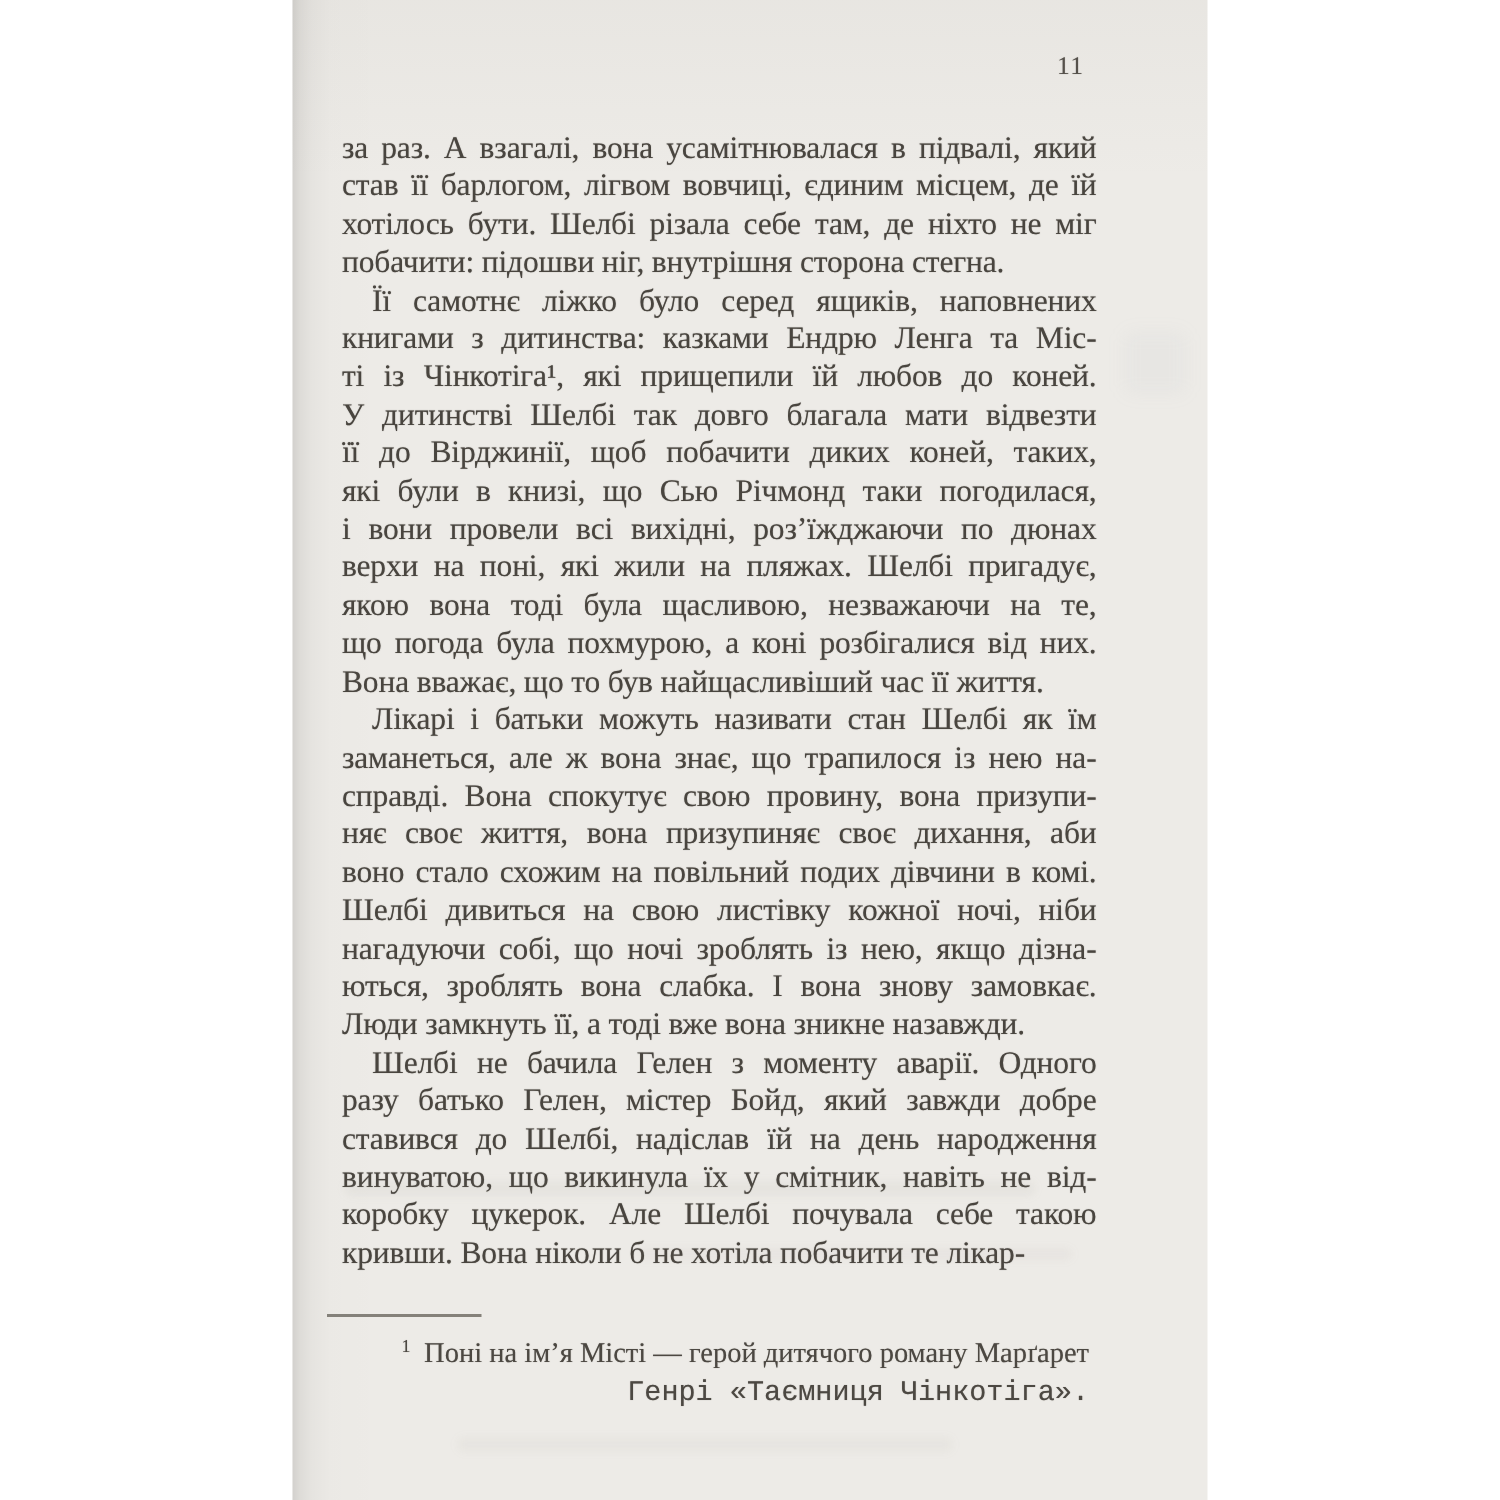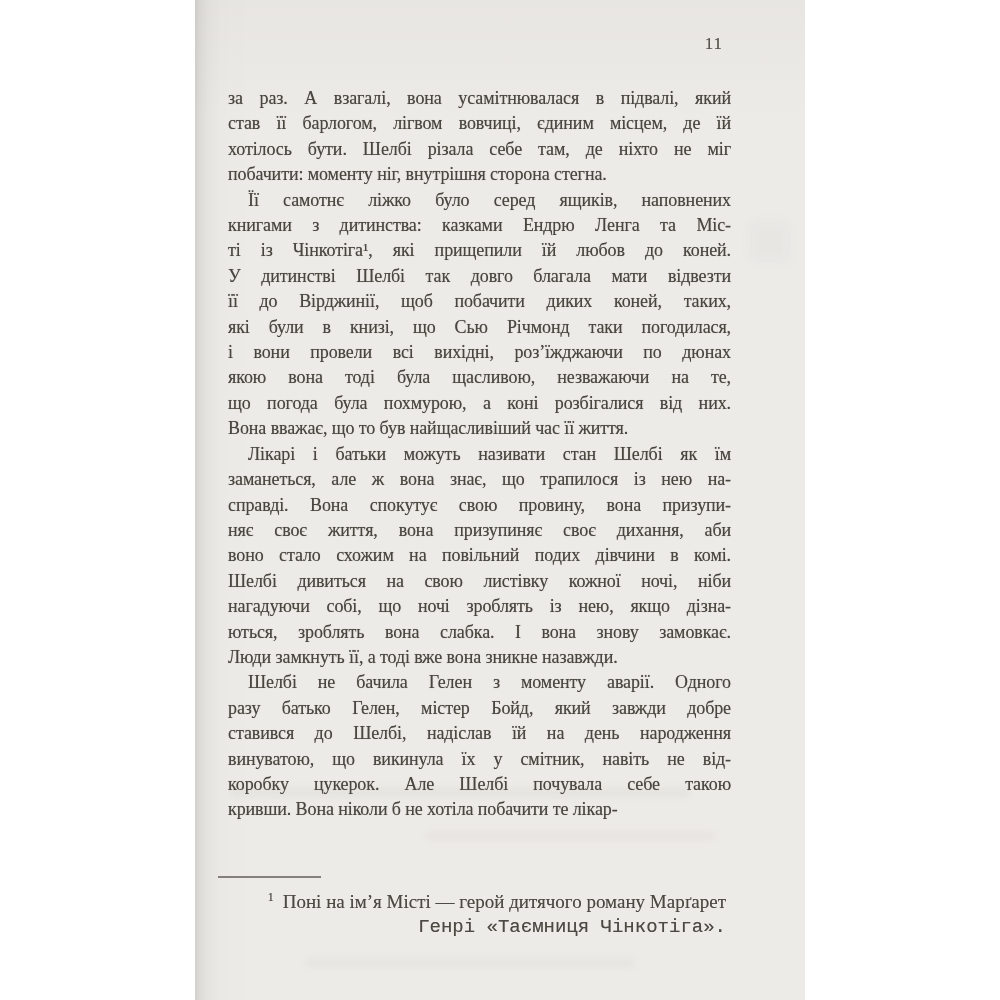--- a/index.html
+++ b/index.html
@@ -41,21 +41,21 @@
     font-size: 17px;
     line-height: 17px;
     color: #55514b;
     letter-spacing: 1px;
     text-shadow: 0 0 0.6px rgba(85,81,75,0.5);
   }
   .body-text {
     position: absolute;
     left: 33px; top: 86px;
     width: 503px;
-    font-size: 18px;
+    font-size: 21px;
     line-height: 25.4px;
     color: var(--ink);
     letter-spacing: -0.1px;
     text-shadow: 0 0 0.7px rgba(73,69,63,0.55);
   }
   .para { margin: 0; }
   .line {
     text-align: justify;
     text-align-last: justify;
     white-space: nowrap;
@@ -108,30 +108,31 @@
   <div class="scan">
 
     <div class="page-number">11</div>
 
     <div class="body-text">
 
     <div class="para">
           <div class="line">за раз. А взагалі, вона усамітнювалася в підвалі, який</div>
           <div class="line">став її барлогом, лігвом вовчиці, єдиним місцем, де їй</div>
           <div class="line">хотілось бути. Шелбі різала себе там, де ніхто не міг</div>
-          <div class="line last">побачити: моменту ніг, внутрішня сторона стегна.</div>
+          <div class="line last">побачити: підошви ніг, внутрішня сторона стегна.</div>
         </div>
         <div class="para">
           <div class="line indent">Її самотнє ліжко було серед ящиків, наповнених</div>
           <div class="line">книгами з дитинства: казками Ендрю Ленга та Міс-</div>
           <div class="line">ті із Чінкотіга¹, які прищепили їй любов до коней.</div>
           <div class="line">У дитинстві Шелбі так довго благала мати відвезти</div>
           <div class="line">її до Вірджинії, щоб побачити диких коней, таких,</div>
           <div class="line">які були в книзі, що Сью Річмонд таки погодилася,</div>
           <div class="line">і вони провели всі вихідні, роз’їжджаючи по дюнах</div>
+          <div class="line">верхи на поні, які жили на пляжах. Шелбі пригадує,</div>
           <div class="line">якою вона тоді була щасливою, незважаючи на те,</div>
           <div class="line">що погода була похмурою, а коні розбігалися від них.</div>
           <div class="line last">Вона вважає, що то був найщасливіший час її життя.</div>
         </div>
         <div class="para">
           <div class="line indent">Лікарі і батьки можуть називати стан Шелбі як їм</div>
           <div class="line">заманеться, але ж вона знає, що трапилося із нею на-</div>
           <div class="line">справді. Вона спокутує свою провину, вона призупи-</div>
           <div class="line">няє своє життя, вона призупиняє своє дихання, аби</div>
           <div class="line">воно стало схожим на повільний подих дівчини в комі.</div>

